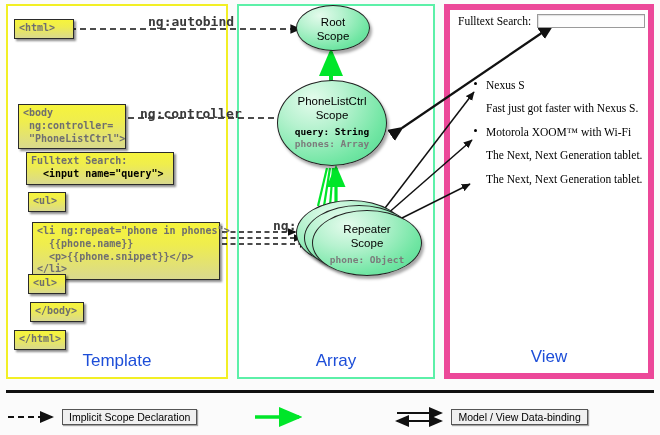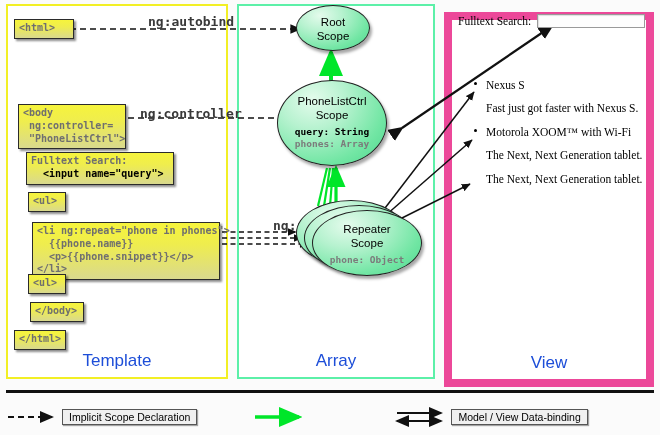--- a/index.html
+++ b/index.html
@@ -8,21 +8,21 @@
     background:#ffffff;
     font-family:"Liberation Sans", sans-serif;
     overflow:hidden;
   }
   #stage{position:relative;width:660px;height:435px;background:#fbfbfb;}
 
   
   .panel{position:absolute;background:#ffffff;box-sizing:border-box;}
   #panel-template{left:6px;  top:4px;  width:222px;height:375px;border:2px solid #f2ef25;}
   #panel-model   {left:237px;top:4px;  width:198px;height:375px;border:2px solid #5cf0a8;}
-  #panel-view    {left:444px;top:4px;  width:210px;height:375px;border:8px solid #ec4899;margin-top:8px;}
+  #panel-view    {left:444px;top:4px;  width:210px;height:375px;border:6px solid #ec4899;}
 
   .panel-label{
     position:absolute;bottom:6px;left:0;width:100%;
     text-align:center;font-size:17px;color:#1d4ed8;
     font-family:"Liberation Sans", sans-serif;
   }
 
   
   .codebox{
     position:absolute;box-sizing:border-box;

